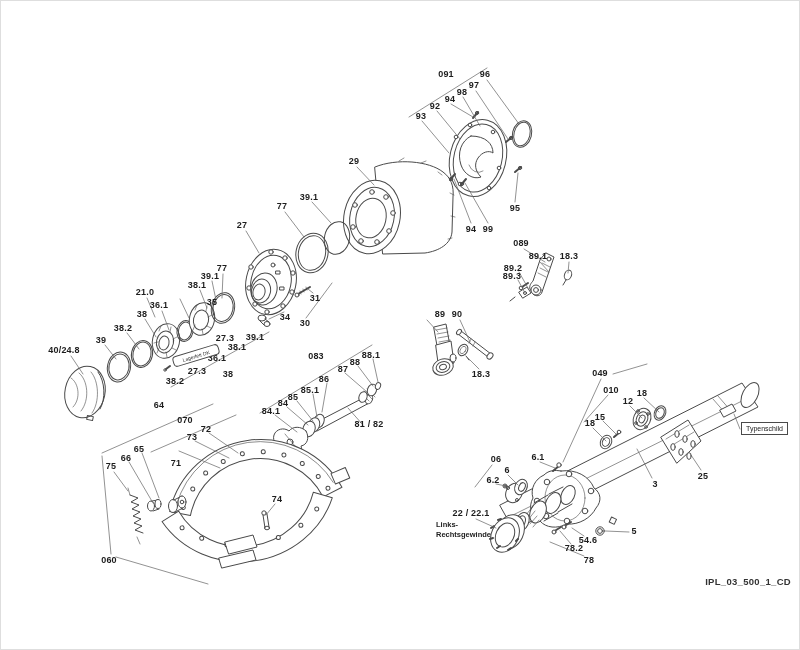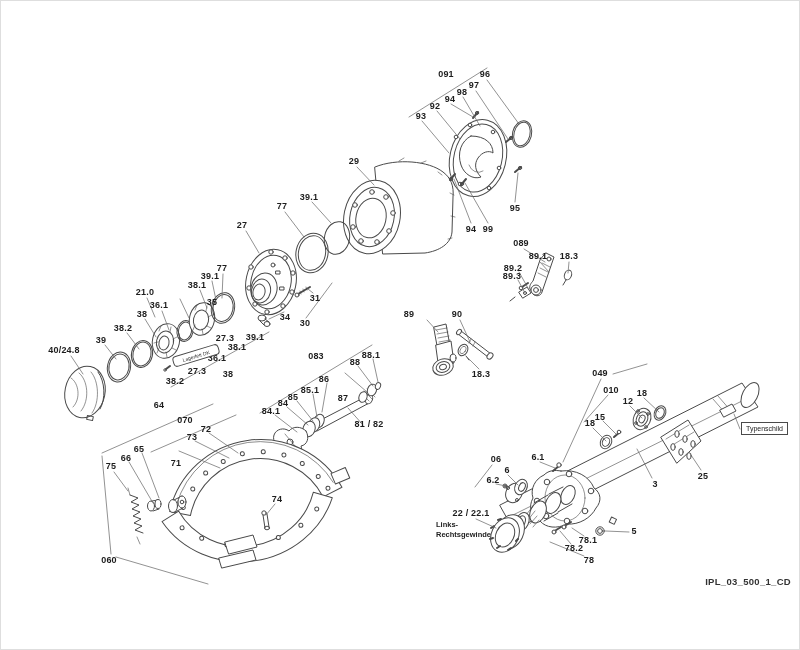--- a/index.html
+++ b/index.html
@@ -470,59 +470,59 @@
       <span class="callout" style="left: 224px; top: 337px;">27.3</span>
       <span class="callout" style="left: 254px; top: 336px;">39.1</span>
       <span class="callout" style="left: 236px; top: 346px;">38.1</span>
       <span class="callout" style="left: 216px; top: 357px;">36.1</span>
       <span class="callout" style="left: 196px; top: 370px;">27.3</span>
       <span class="callout" style="left: 227px; top: 373px;">38</span>
       <span class="callout" style="left: 174px; top: 380px;">38.2</span>
       <span class="callout" style="left: 315px; top: 355px;">083</span>
       <span class="callout" style="left: 370px; top: 354px;">88.1</span>
       <span class="callout" style="left: 354px; top: 361px;">88</span>
-      <span class="callout" style="left: 342px; top: 368px; margin-top: 29px;">87</span>
+      <span class="callout" style="left: 342px; top: 368px;">87</span>
       <span class="callout" style="left: 323px; top: 378px;">86</span>
       <span class="callout" style="left: 309px; top: 389px;">85.1</span>
       <span class="callout" style="left: 292px; top: 396px;">85</span>
       <span class="callout" style="left: 282px; top: 402px;">84</span>
       <span class="callout" style="left: 270px; top: 410px;">84.1</span>
       <span class="callout" style="left: 368px; top: 423px;">81 / 82</span>
       <span class="callout" style="left: 158px; top: 404px;">64</span>
       <span class="callout" style="left: 184px; top: 419px;">070</span>
       <span class="callout" style="left: 205px; top: 428px;">72</span>
       <span class="callout" style="left: 191px; top: 436px;">73</span>
       <span class="callout" style="left: 175px; top: 446px; margin-top: 16px;">71</span>
       <span class="callout" style="left: 138px; top: 448px;">65</span>
       <span class="callout" style="left: 125px; top: 457px;">66</span>
       <span class="callout" style="left: 110px; top: 465px;">75</span>
       <span class="callout" style="left: 276px; top: 498px;">74</span>
       <span class="callout" style="left: 108px; top: 559px;">060</span>
-      <span class="callout" style="left: 400px; top: 313px; padding-left: 16px;">89</span>
+      <span class="callout" style="left: 431px; top: 313px; padding-left: 16px;">89</span>
       <span class="callout" style="left: 456px; top: 313px;">90</span>
       <span class="callout" style="left: 480px; top: 373px;">18.3</span>
       <span class="callout" style="left: 520px; top: 242px;">089</span>
       <span class="callout" style="left: 537px; top: 255px;">89.1</span>
       <span class="callout" style="left: 568px; top: 255px;">18.3</span>
       <span class="callout" style="left: 512px; top: 267px;">89.2</span>
       <span class="callout" style="left: 511px; top: 275px;">89.3</span>
       <span class="callout" style="left: 599px; top: 372px;">049</span>
       <span class="callout" style="left: 610px; top: 389px;">010</span>
       <span class="callout" style="left: 627px; top: 400px;">12</span>
       <span class="callout" style="left: 641px; top: 392px;">18</span>
       <span class="callout" style="left: 599px; top: 416px;">15</span>
       <span class="callout" style="left: 589px; top: 422px;">18</span>
       <span class="callout" style="left: 654px; top: 483px;">3</span>
       <span class="callout" style="left: 702px; top: 475px;">25</span>
       <span class="callout" style="left: 495px; top: 458px;">06</span>
       <span class="callout" style="left: 537px; top: 456px;">6.1</span>
       <span class="callout" style="left: 506px; top: 469px;">6</span>
       <span class="callout" style="left: 492px; top: 479px;">6.2</span>
       <span class="callout" style="left: 470px; top: 512px;">22 / 22.1</span>
-      <span class="callout" style="left: 587px; top: 539px;">78.1</span>
+      <span class="callout" style="left: 587px; top: 539px;">54.6</span>
       <span class="callout" style="left: 573px; top: 547px;">78.2</span>
       <span class="callout" style="left: 588px; top: 559px;">78</span>
       <span class="callout" style="left: 633px; top: 530px;">5</span>
     </div>
 
   <div class="grease-tag">
     <span>Lagerfett DK</span>
   </div>
   <div class="typ-box">
     <span>Typenschild</span>

